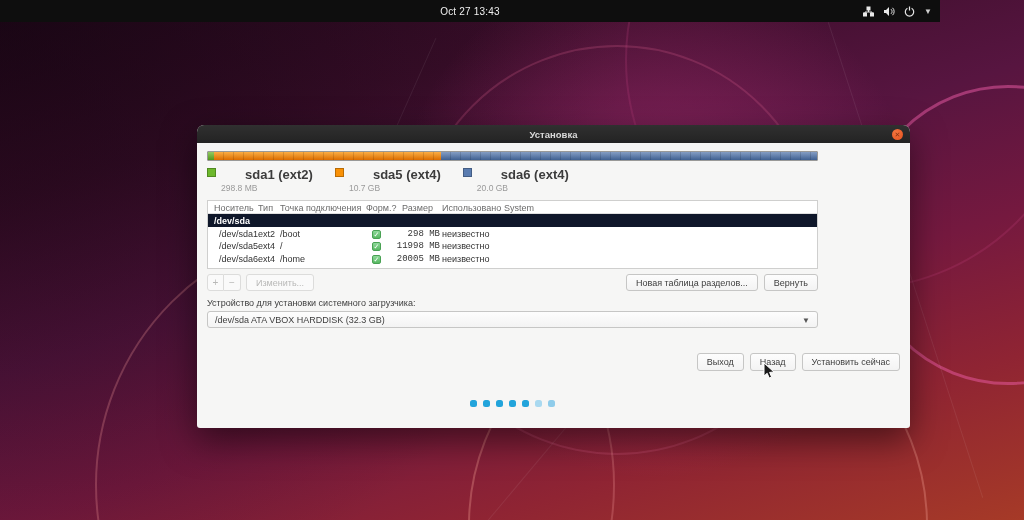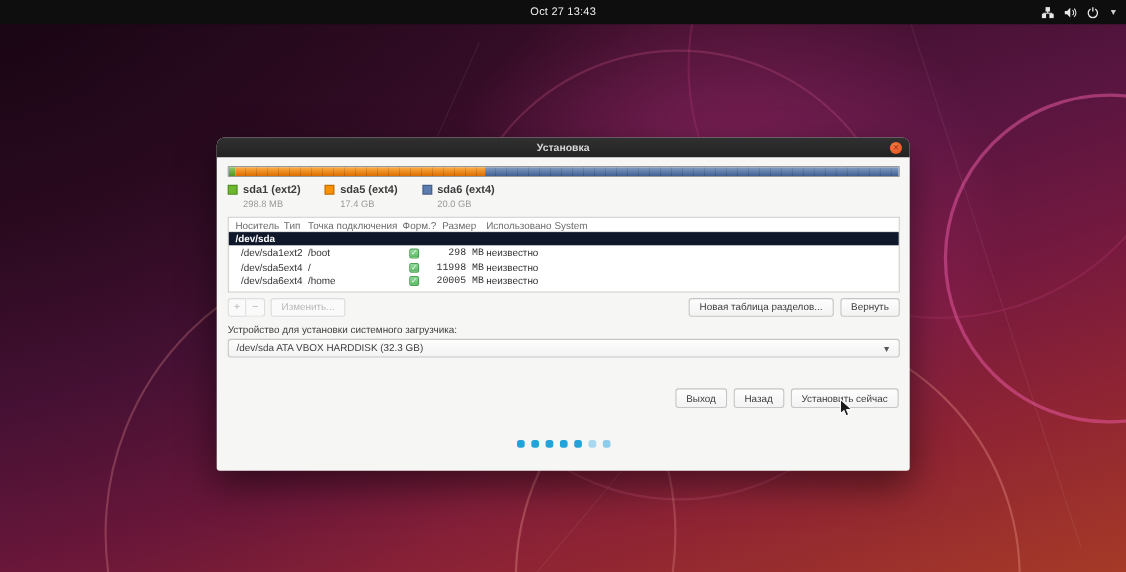--- a/index.html
+++ b/index.html
@@ -19,28 +19,28 @@
   .r2 { left:858px; top:85px;  width:300px; height:300px; border:3px solid rgba(236,92,166,.5); }
   .r3 { left:95px;  top:225px; width:520px; height:520px; border:2px solid rgba(242,150,150,.28); }
   .r4 { left:468px; top:295px; width:460px; height:460px; border:2px solid rgba(244,160,150,.33); }
   .r5 { left:625px; top:-170px;width:460px; height:460px; border:2px solid rgba(205,70,135,.2); }
   .diag { position:absolute; background:rgba(255,255,255,.07); }
   .d1 { left:350px; top:20px;  width:1px; height:420px; transform:rotate(24deg); }
   .d2 { left:905px; top:10px;  width:1px; height:500px; transform:rotate(-18deg); }
   .d3 { left:555px; top:240px; width:1px; height:400px; transform:rotate(40deg); }
 
   
-  .topbar { position:absolute; left:0; top:0; width:1024px; height:22px; background:#0e0e0e; display:flex; align-items:center; z-index:50; }
+  .topbar { position:absolute; left:0; top:0; width:940px; height:22px; background:#0e0e0e; display:flex; align-items:center; z-index:50; }
   .clock { position:absolute; left:0; right:0; text-align:center; color:#efefef; font-size:10px; letter-spacing:.2px; }
   .tray { position:absolute; right:8px; top:0; height:22px; display:flex; align-items:center; gap:9px; color:#e8e8e8; }
   .tray svg { display:block; }
   .caret { font-size:8px; color:#cfcfcf; }
 
   
-  .window { position:absolute; left:197px; top:125px; width:630px; height:303px;
+  .window { position:absolute; left:197px; top:125px; width:713px; height:303px;
             border-radius:7px 7px 3px 3px; box-shadow:0 12px 34px rgba(0,0,0,.5);
             background:#f6f6f5; z-index:10; }
   .titlebar { position:relative; height:18px; background:linear-gradient(#303030,#232323);
               border-radius:7px 7px 0 0; display:flex; align-items:center; justify-content:center; }
   .titlebar-text { color:#d9d9d9; font-size:9.5px; font-weight:bold; }
   .close-btn { position:absolute; right:7px; top:4px; width:11px; height:11px; border-radius:50%;
                background:radial-gradient(circle at 35% 30%, #f4753f, #e4511e); display:flex; align-items:center; justify-content:center;
                color:#8c3413; font-size:7px; line-height:1; cursor:pointer; }
 
   .heading { padding:11px 13px 9px 13px; font-size:17px; color:#464646; border-bottom:1px solid #e9e9e8; }
@@ -51,21 +51,21 @@
   .pbar { margin-top:8px; height:10px; width:611px; display:flex; border:1px solid rgba(40,40,40,.45); border-radius:1px; overflow:hidden; }
   .pseg { height:100%; position:relative; }
   .pseg::after { content:""; position:absolute; inset:0;
                  background:repeating-linear-gradient(90deg, transparent 0 9px, rgba(0,0,0,.13) 9px 10px),
                             linear-gradient(rgba(255,255,255,.25), rgba(0,0,0,.08)); }
 
   
   .legend { display:flex; margin-top:6px; gap:22px; }
   .leg-item { display:flex; gap:5px; }
   .leg-sq { width:9px; height:9px; margin-top:1px; border:1px solid rgba(0,0,0,.25); }
-  .leg-name { font-size:10px; font-weight:bold; color:#3c3c3c; line-height:1.25; }
+  .leg-name { font-size:13px; font-weight:bold; color:#3c3c3c; line-height:1.25;margin-left:24px; }
   .leg-size { font-size:8.5px; color:#9a9a9a; line-height:1.3; }
 
   
   .ptable { position:relative; margin-top:6px; width:611px; height:69px; background:#ffffff; border:1px solid #cfcfce; font-size:9px; }
   .thead { position:relative; height:13px; border-bottom:1px solid #e0e0e0; color:#6b6b6b; }
   .thead span { position:absolute; top:2px; white-space:nowrap; }
   .c-device{left:6px} .c-type{left:50px} .c-mount{left:72px} .c-fmt{left:158px} .c-size{left:194px} .c-used{left:234px} .c-sys{left:296px}
   .trow { position:relative; height:12.8px; color:#333; cursor:default; }
   .trow.selected { background:#0f172a; color:#ffffff;font-weight:bold; }
   .trow span { position:absolute; top:1.5px; white-space:nowrap; }
@@ -171,21 +171,21 @@
           <span class="leg-sq" style="background:#6db82c"></span>
           <span>
             <div class="leg-name">sda1 (ext2)</div>
             <div class="leg-size">298.8 MB</div>
           </span>
         </div>
         <div class="leg-item">
           <span class="leg-sq" style="background:#f99106"></span>
           <span>
             <div class="leg-name">sda5 (ext4)</div>
-            <div class="leg-size">17.4 GB</div>
+            <div class="leg-size">10.7 GB</div>
           </span>
         </div>
         <div class="leg-item">
           <span class="leg-sq" style="background:#5a7cb0"></span>
           <span>
             <div class="leg-name">sda6 (ext4)</div>
             <div class="leg-size">20.0 GB</div>
           </span>
         </div>
       </div>

